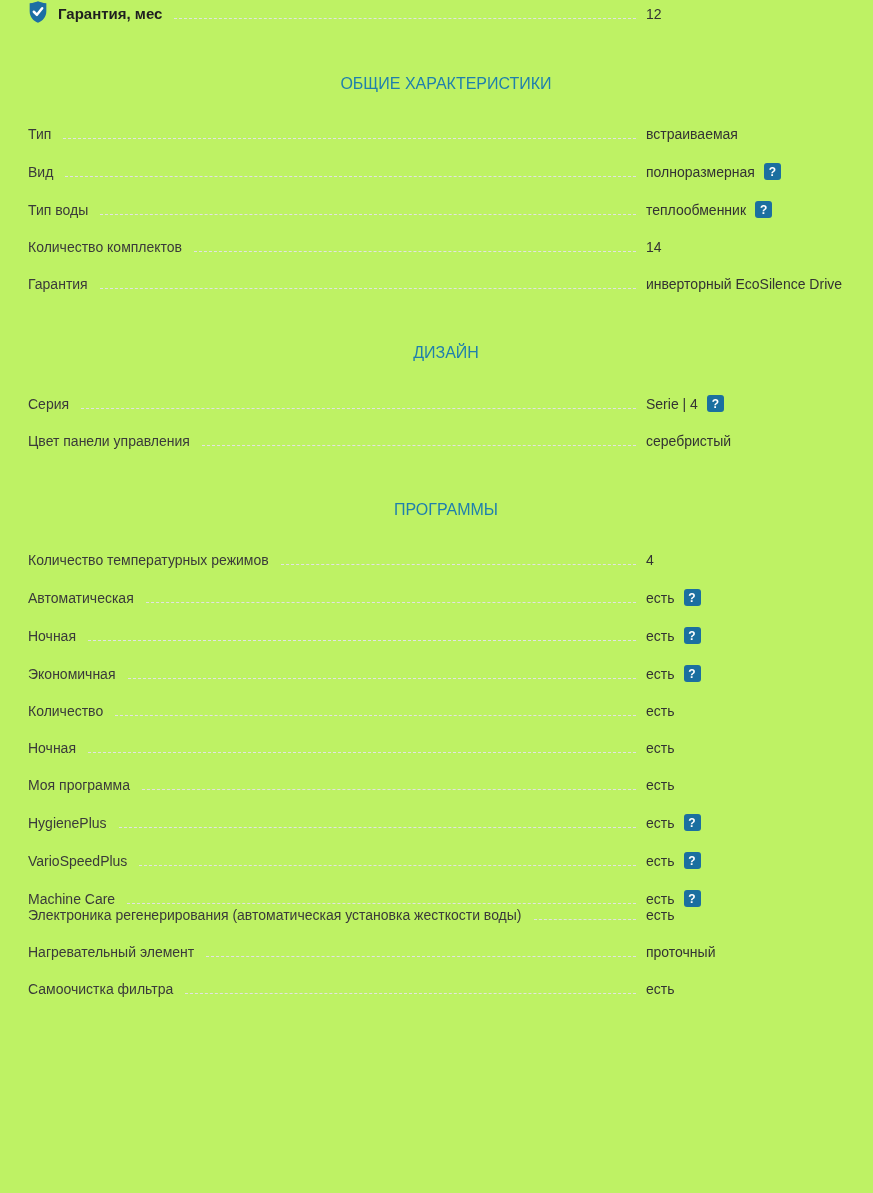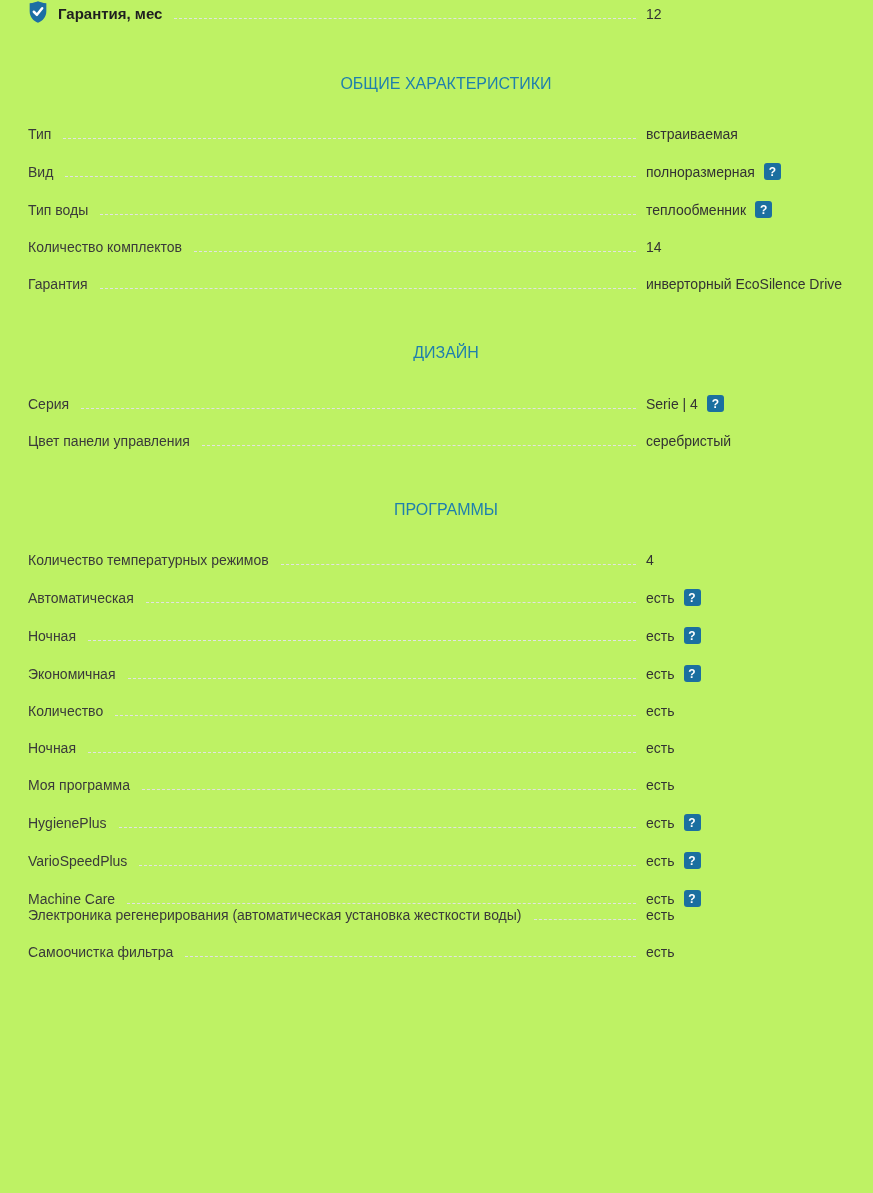--- a/index.html
+++ b/index.html
@@ -213,20 +213,27 @@
       <div class="section">
         <div class="rows">
           <div class="spec-row">
             <span class="row-label">Электроника регенерирования (автоматическая установка жесткости воды)</span>
             <span class="leader"></span>
             <span class="row-value">
               <span>есть</span>
             </span>
           </div>
           <div class="spec-row">
+            <span class="row-label">Нагревательный элемент</span>
+            <span class="leader"></span>
+            <span class="row-value">
+              <span>проточный</span>
+            </span>
+          </div>
+          <div class="spec-row">
             <span class="row-label">Самоочистка фильтра</span>
             <span class="leader"></span>
             <span class="row-value">
               <span>есть</span>
             </span>
           </div>
         </div>
       </div>
     </div>
 

